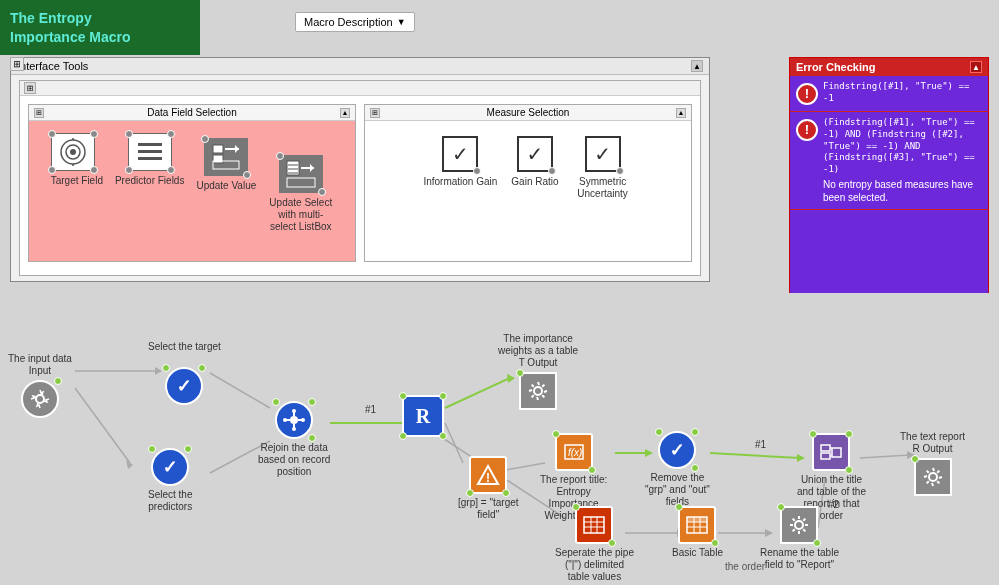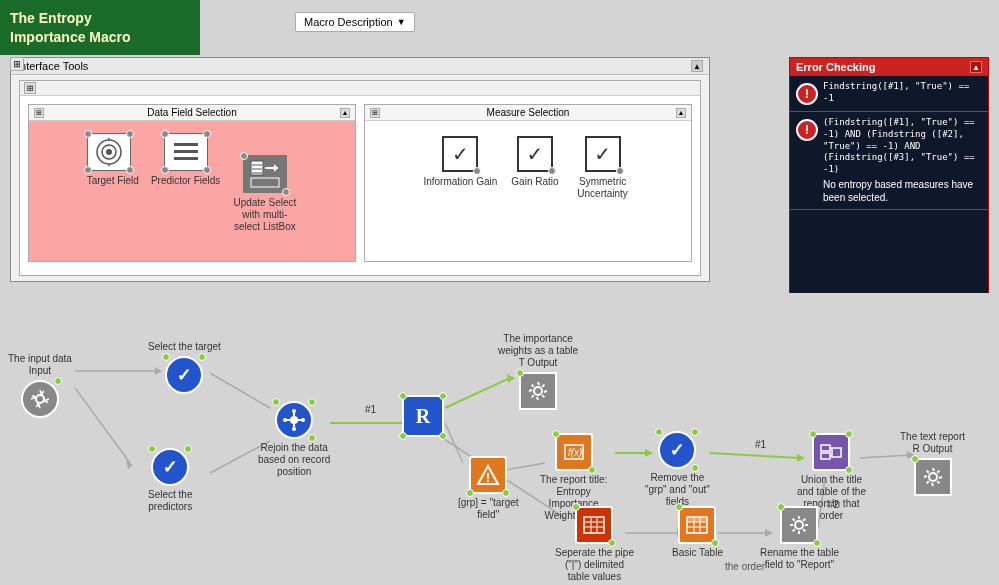--- a/index.html
+++ b/index.html
@@ -13,21 +13,21 @@
       position: relative;
     }
 
     
     .title-bar {
       position: absolute;
       top: 0; left: 0;
       width: 200px;
       height: 55px;
       background: #1a6b2a;
-      color: #fef9c3;
+      color: #5eead4;
       font-size: 14px;
       font-weight: bold;
       padding: 8px 10px;
       display: flex;
       align-items: center;
     }
 
     
     .macro-desc-btn {
       position: absolute;
@@ -46,21 +46,21 @@
     .macro-desc-btn .arrow {
       font-size: 9px;
     }
 
     
     .error-panel {
       position: absolute;
       top: 57px; right: 10px;
       width: 200px;
       height: 285px;
-      background: #0f172a;
+      background: #6d28d9;
       border: 1px solid #cc0000;
       color: white;
       overflow-y: auto;
     }
 
     .error-panel-title {
       display: flex;
       justify-content: space-between;
       align-items: center;
       padding: 3px 6px;
@@ -164,20 +164,36 @@
                 <svg width="28" height="24" viewBox="0 0 28 24">
                   <rect x="2" y="3" width="24" height="3" fill="#555"></rect>
                   <rect x="2" y="10" width="24" height="3" fill="#555"></rect>
                   <rect x="2" y="17" width="24" height="3" fill="#555"></rect>
                 </svg>
               </div>
             </div>
             <span style="font-size:10px;color:#333;text-align:center;">Predictor Fields</span>
           </div>
 
+          <div style="display:flex;flex-direction:column;align-items:center;gap:4px;cursor:pointer;margin-top:5px;">
+            <div style="position:relative;width:44px;height:38px;">
+              <div style="position:absolute;top:-3px;left:-3px;width:8px;height:8px;background:#888;border-radius:50%;border:1px solid white;"></div>
+              <div style="position:absolute;bottom:-3px;right:-3px;width:8px;height:8px;background:#888;border-radius:50%;border:1px solid white;"></div>
+              <div style="width:44px;height:38px;background:#777;display:flex;align-items:center;justify-content:center;">
+                <svg width="30" height="28" viewBox="0 0 30 28">
+                  <rect x="2" y="2" width="10" height="8" fill="white" stroke="#555" stroke-width="1"></rect>
+                  <rect x="2" y="12" width="10" height="8" fill="white" stroke="#555" stroke-width="1"></rect>
+                  <rect x="2" y="18" width="26" height="8" fill="none" stroke="white" stroke-width="1"></rect>
+                  <line x1="14" y1="6" x2="28" y2="6" stroke="white" stroke-width="2"></line>
+                  <polygon points="24,2 28,6 24,10" fill="white"></polygon>
+                </svg>
+              </div>
+            </div>
+            <span style="font-size:10px;color:#333;text-align:center;">Update Value</span>
+          </div>
 
           <div style="display:flex;flex-direction:column;align-items:center;gap:4px;cursor:pointer;margin-top:22px;">
             <div style="position:relative;width:44px;height:38px;">
               <div style="position:absolute;top:-3px;left:-3px;width:8px;height:8px;background:#888;border-radius:50%;border:1px solid white;"></div>
               <div style="position:absolute;bottom:-3px;right:-3px;width:8px;height:8px;background:#888;border-radius:50%;border:1px solid white;"></div>
               <div style="width:44px;height:38px;background:#777;display:flex;align-items:center;justify-content:center;">
                 <svg width="30" height="28" viewBox="0 0 30 28">
                   <rect x="1" y="1" width="12" height="14" fill="white" stroke="#555" stroke-width="1"></rect>
                   <rect x="2" y="4" width="10" height="2" fill="#aaa"></rect>
                   <rect x="2" y="8" width="10" height="2" fill="#aaa"></rect>
@@ -311,21 +327,21 @@
       <div style="position:absolute;top:-3px;right:-3px;width:8px;height:8px;background:#88cc44;border-radius:50%;border:1px solid white;"></div>
       <div style="width:38px;height:38px;border-radius:50%;background:#888;border:2px solid white;display:flex;align-items:center;justify-content:center;">
         <svg width="22" height="22" viewBox="0 0 22 22">
           <circle cx="11" cy="11" r="4" fill="none" stroke="white" stroke-width="2"></circle>
           <path d="M11,2 L12,5 L14,4 L13,7 M20,11 L17,12 L18,14 L15,13 M11,20 L10,17 L8,18 L9,15 M2,11 L5,10 L4,8 L7,9" stroke="white" stroke-width="1.5" fill="none"></path>
         </svg>
       </div>
     </div>
   </div>
 
-  <div style="position:absolute;left:148px;top:48px;display:flex;flex-direction:column;align-items:center;gap:3px;">
+  <div style="position:absolute;left:148px;top:48px;display:flex;flex-direction:column;align-items:center;gap:14px;">
     <span style="font-size:10px;color:#333;text-align:center;max-width:80px;line-height:1.2;">Select the target</span>
     <div style="position:relative;width:38px;height:38px;">
       <div style="position:absolute;top:-3px;left:-3px;width:8px;height:8px;background:#88cc44;border-radius:50%;border:1px solid white;"></div>
       <div style="position:absolute;top:-3px;right:-3px;width:8px;height:8px;background:#88cc44;border-radius:50%;border:1px solid white;"></div>
       <div style="width:38px;height:38px;border-radius:50%;background:#2255cc;border:2px solid white;display:flex;align-items:center;justify-content:center;">
         <span style="color:white;font-size:18px;font-weight:bold;">✓</span>
       </div>
     </div>
   </div>
 

